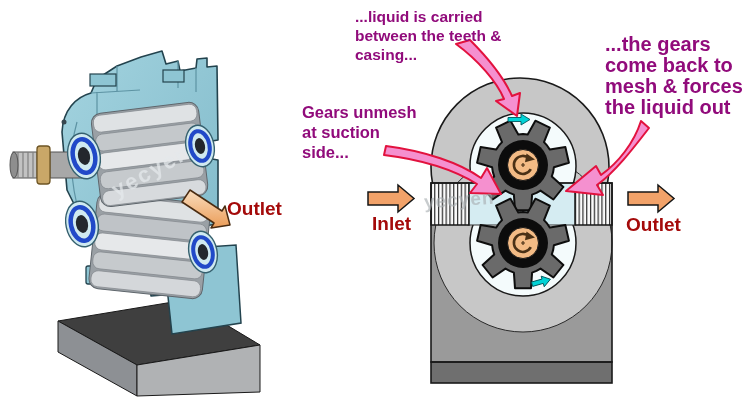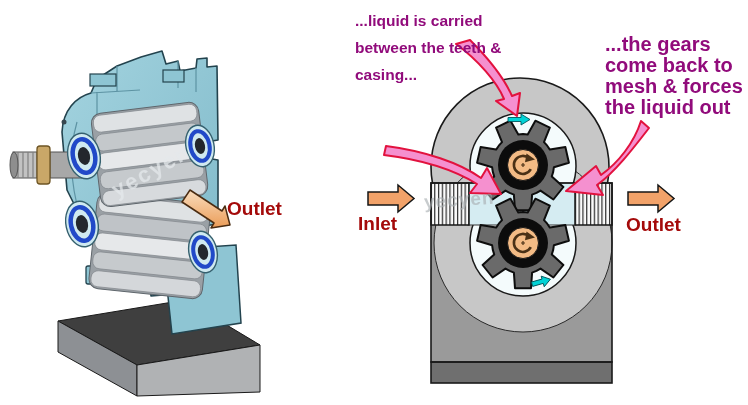--- a/index.html
+++ b/index.html
@@ -1,24 +1,24 @@
 <!DOCTYPE html>
 <html><head>
 <meta charset="utf-8">
 <style>
   html,body{margin:0;padding:0;background:#ffffff;}
   .stage{position:relative;width:748px;height:405px;background:#ffffff;overflow:hidden;
          font-family:"Liberation Sans",sans-serif;}
   .stage svg{position:absolute;left:0;top:0;}
   .ann{position:absolute;font-weight:bold;color:#910B7B;white-space:pre-line;}
-  .ann.a1{left:355px;top:7px;font-size:15.5px;line-height:27px;}
+  .ann.a1{left:355px;top:7px;font-size:15.5px;line-height:19px;}
   .ann.a2{left:605px;top:34px;font-size:20px;line-height:21px;}
   .ann.a3{left:302px;top:102px;font-size:16.5px;line-height:20px;}
   .flow{position:absolute;font-weight:bold;color:#A40A0A;font-size:19px;}
-  .flow.inlet{left:358px;top:213px;}
+  .flow.inlet{left:372px;top:213px;}
   .flow.outlet2d{left:626px;top:214px;}
   .flow.outlet3d{left:227px;top:198px;}
   .wm{position:absolute;font-weight:bold;pointer-events:none;}
   .wm.wm3d{left:108px;top:158px;font-size:22px;letter-spacing:2px;color:rgba(228,232,235,0.75);
            transform:rotate(-29deg);}
   .wm.wm2d{left:424px;top:189px;font-size:19px;letter-spacing:1px;color:rgba(170,176,180,0.65);
            transform:rotate(-4deg);}
 </style>
 </head>
 <body>
@@ -172,20 +172,23 @@
   </g>
 </svg>
 
   <div class="ann a1">...liquid is carried
 between the teeth &amp;
 casing...</div>
   <div class="ann a2">...the gears
 come back to
 mesh &amp; forces
 the liquid out</div>
+  <div class="ann a3">Gears unmesh
+at suction
+side...</div>
 
   <div class="flow inlet">Inlet</div>
   <div class="flow outlet2d">Outlet</div>
   <div class="flow outlet3d">Outlet</div>
 
   <div class="wm wm3d">yecyen</div>
   <div class="wm wm2d">yecyen</div>
 </div>
 
 </body></html>

